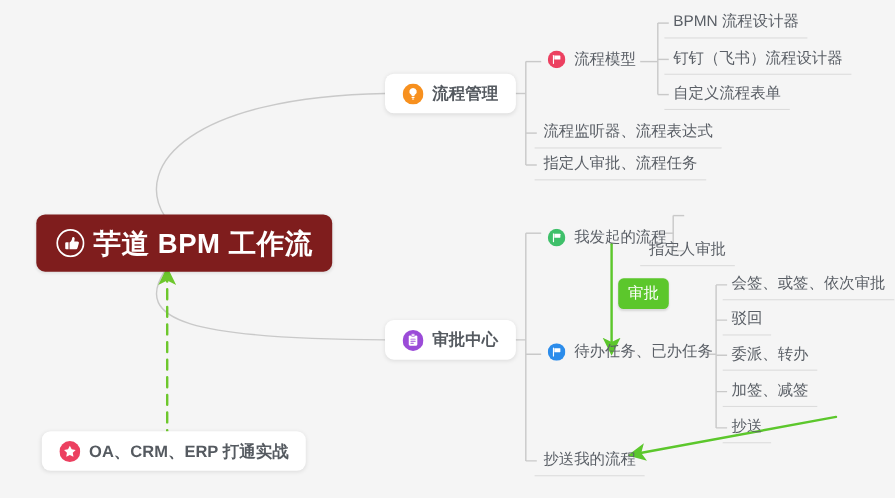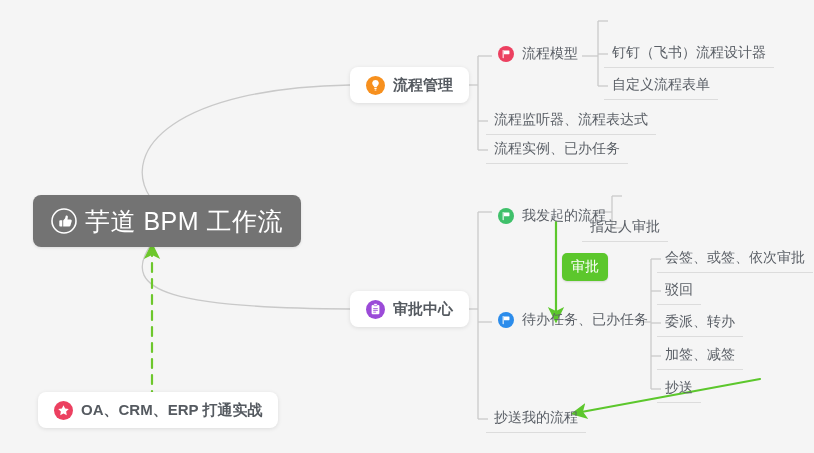--- a/index.html
+++ b/index.html
@@ -32,25 +32,26 @@
   .node {
     position: absolute;
     display: flex;
     align-items: center;
     box-sizing: border-box;
     white-space: nowrap;
   }
 
   
   .root-node {
-    background: #737373;
+    background: #7f1d1d;
     border-radius: 8px;
     padding: 0 18px;
     height: 52px;
     box-shadow: 0 1px 3px rgba(0,0,0,0.10);
+    font-weight: bold;
   }
   .root-label {
     color: #ffffff;
     font-size: 25px;
     letter-spacing: 0.5px;
   }
 
   
   .card-node {
     background: #ffffff;
@@ -200,35 +201,38 @@
       <svg width="16" height="16" viewBox="0 0 20 20">
         <circle cx="10" cy="10" r="10" fill="#ec4060"></circle>
         <rect x="5.8" y="5.0" width="1.3" height="10.2" rx="0.5" fill="#ffffff"></rect>
         <path d="M7.4 5.6 h6.4 a0.5 0.5 0 0 1 0.5 0.5 v3.6 a0.5 0.5 0 0 1 -0.5 0.5
                  h-6.4 z" fill="#ffffff"></path>
       </svg>
     </span>
     <span class="leaf-label">流程模型</span>
   </div>
 
+  <div class="node leaf-node" style="left:604px; top:9px;">
+    <span class="leaf-label">BPMN 流程设计器</span>
+  </div>
 
   <div class="node leaf-node" style="left:604px; top:74px;">
     <span class="leaf-label">自定义流程表单</span>
   </div>
 
   <div class="node leaf-node" style="left:604px; top:42px;">
     <span class="leaf-label">钉钉（飞书）流程设计器</span>
   </div>
 
   <div class="node leaf-node" style="left:486px; top:109px;">
     <span class="leaf-label">流程监听器、流程表达式</span>
   </div>
 
   <div class="node leaf-node" style="left:486px; top:138px;">
-    <span class="leaf-label">流程实例、已办任务</span>
+    <span class="leaf-label">指定人审批、流程任务</span>
   </div>
 
   <div class="node card-node" style="left:350px; top:291px;">
     <span class="icon">
       <svg width="19" height="19" viewBox="0 0 20 20">
         <circle cx="10" cy="10" r="10" fill="#9b4bd8"></circle>
         <rect x="5.9" y="5.2" width="8.2" height="9.8" rx="1.1" fill="#ffffff"></rect>
         <rect x="8.2" y="3.7" width="3.6" height="2.3" rx="0.8" fill="#ffffff" stroke="#9b4bd8" stroke-width="0.7"></rect>
         <rect x="7.4" y="8.3" width="5.2" height="0.9" rx="0.45" fill="#9b4bd8"></rect>
         <rect x="7.4" y="10.3" width="5.2" height="0.9" rx="0.45" fill="#9b4bd8"></rect>

